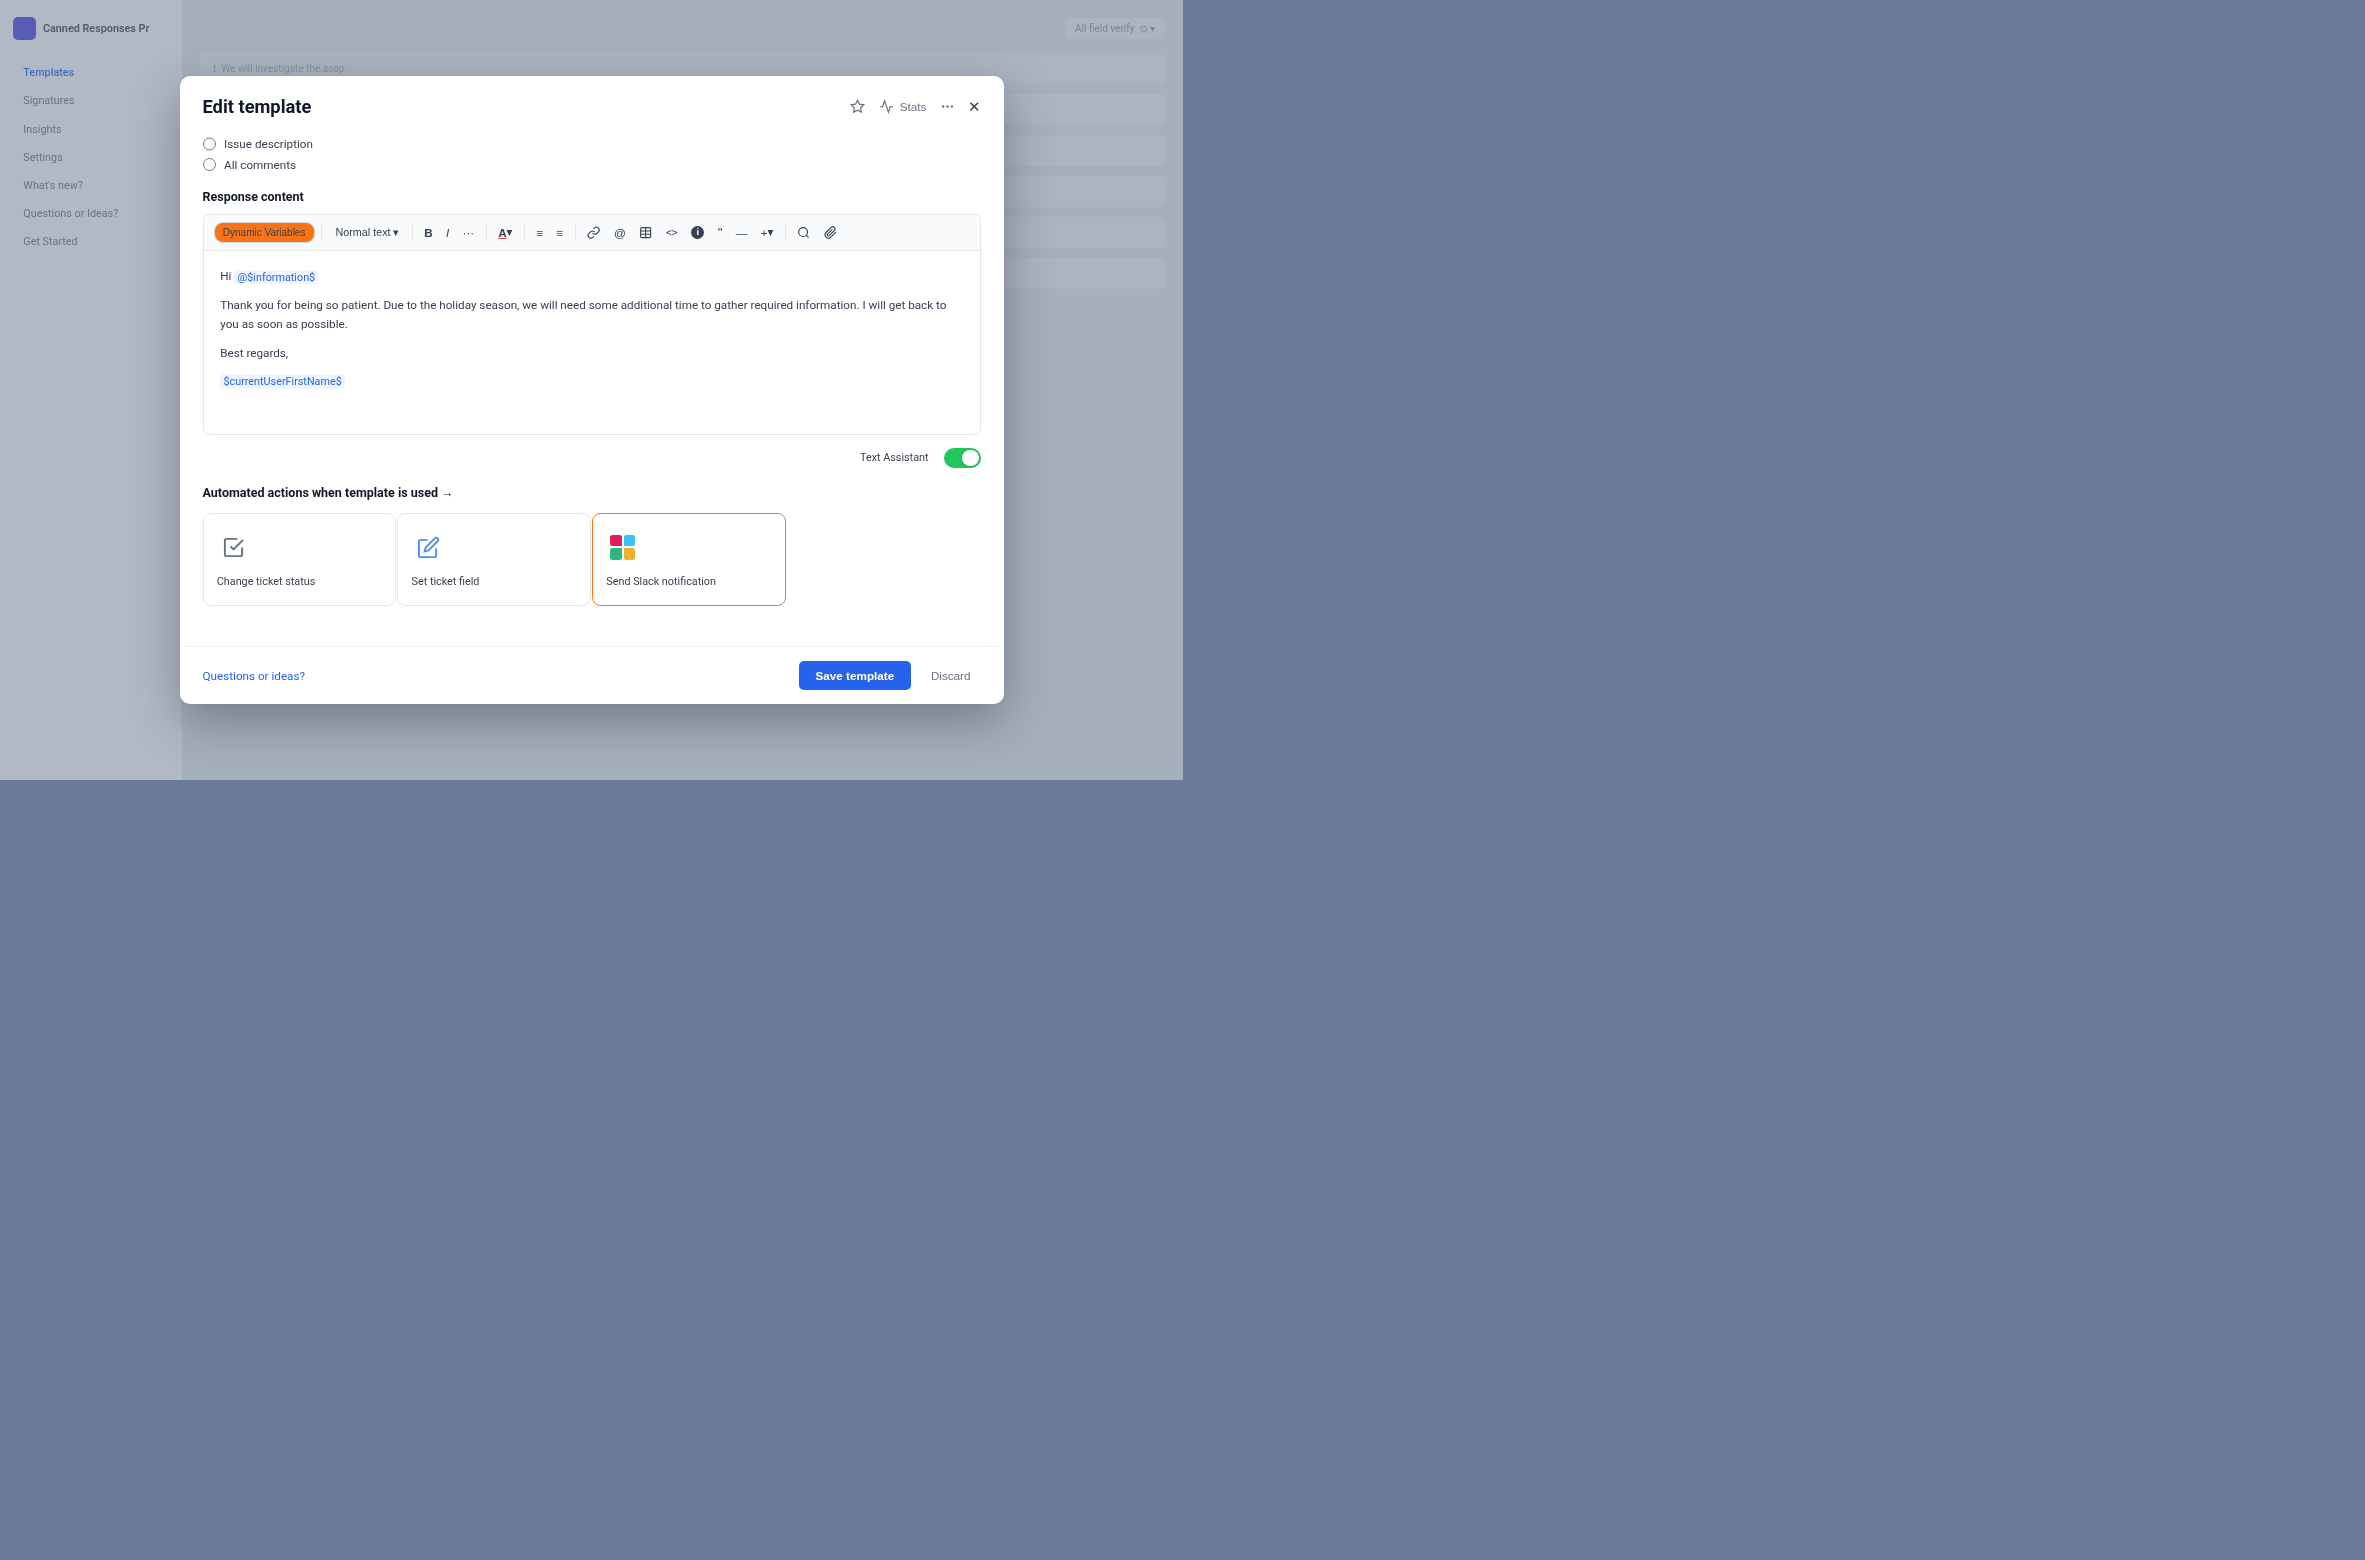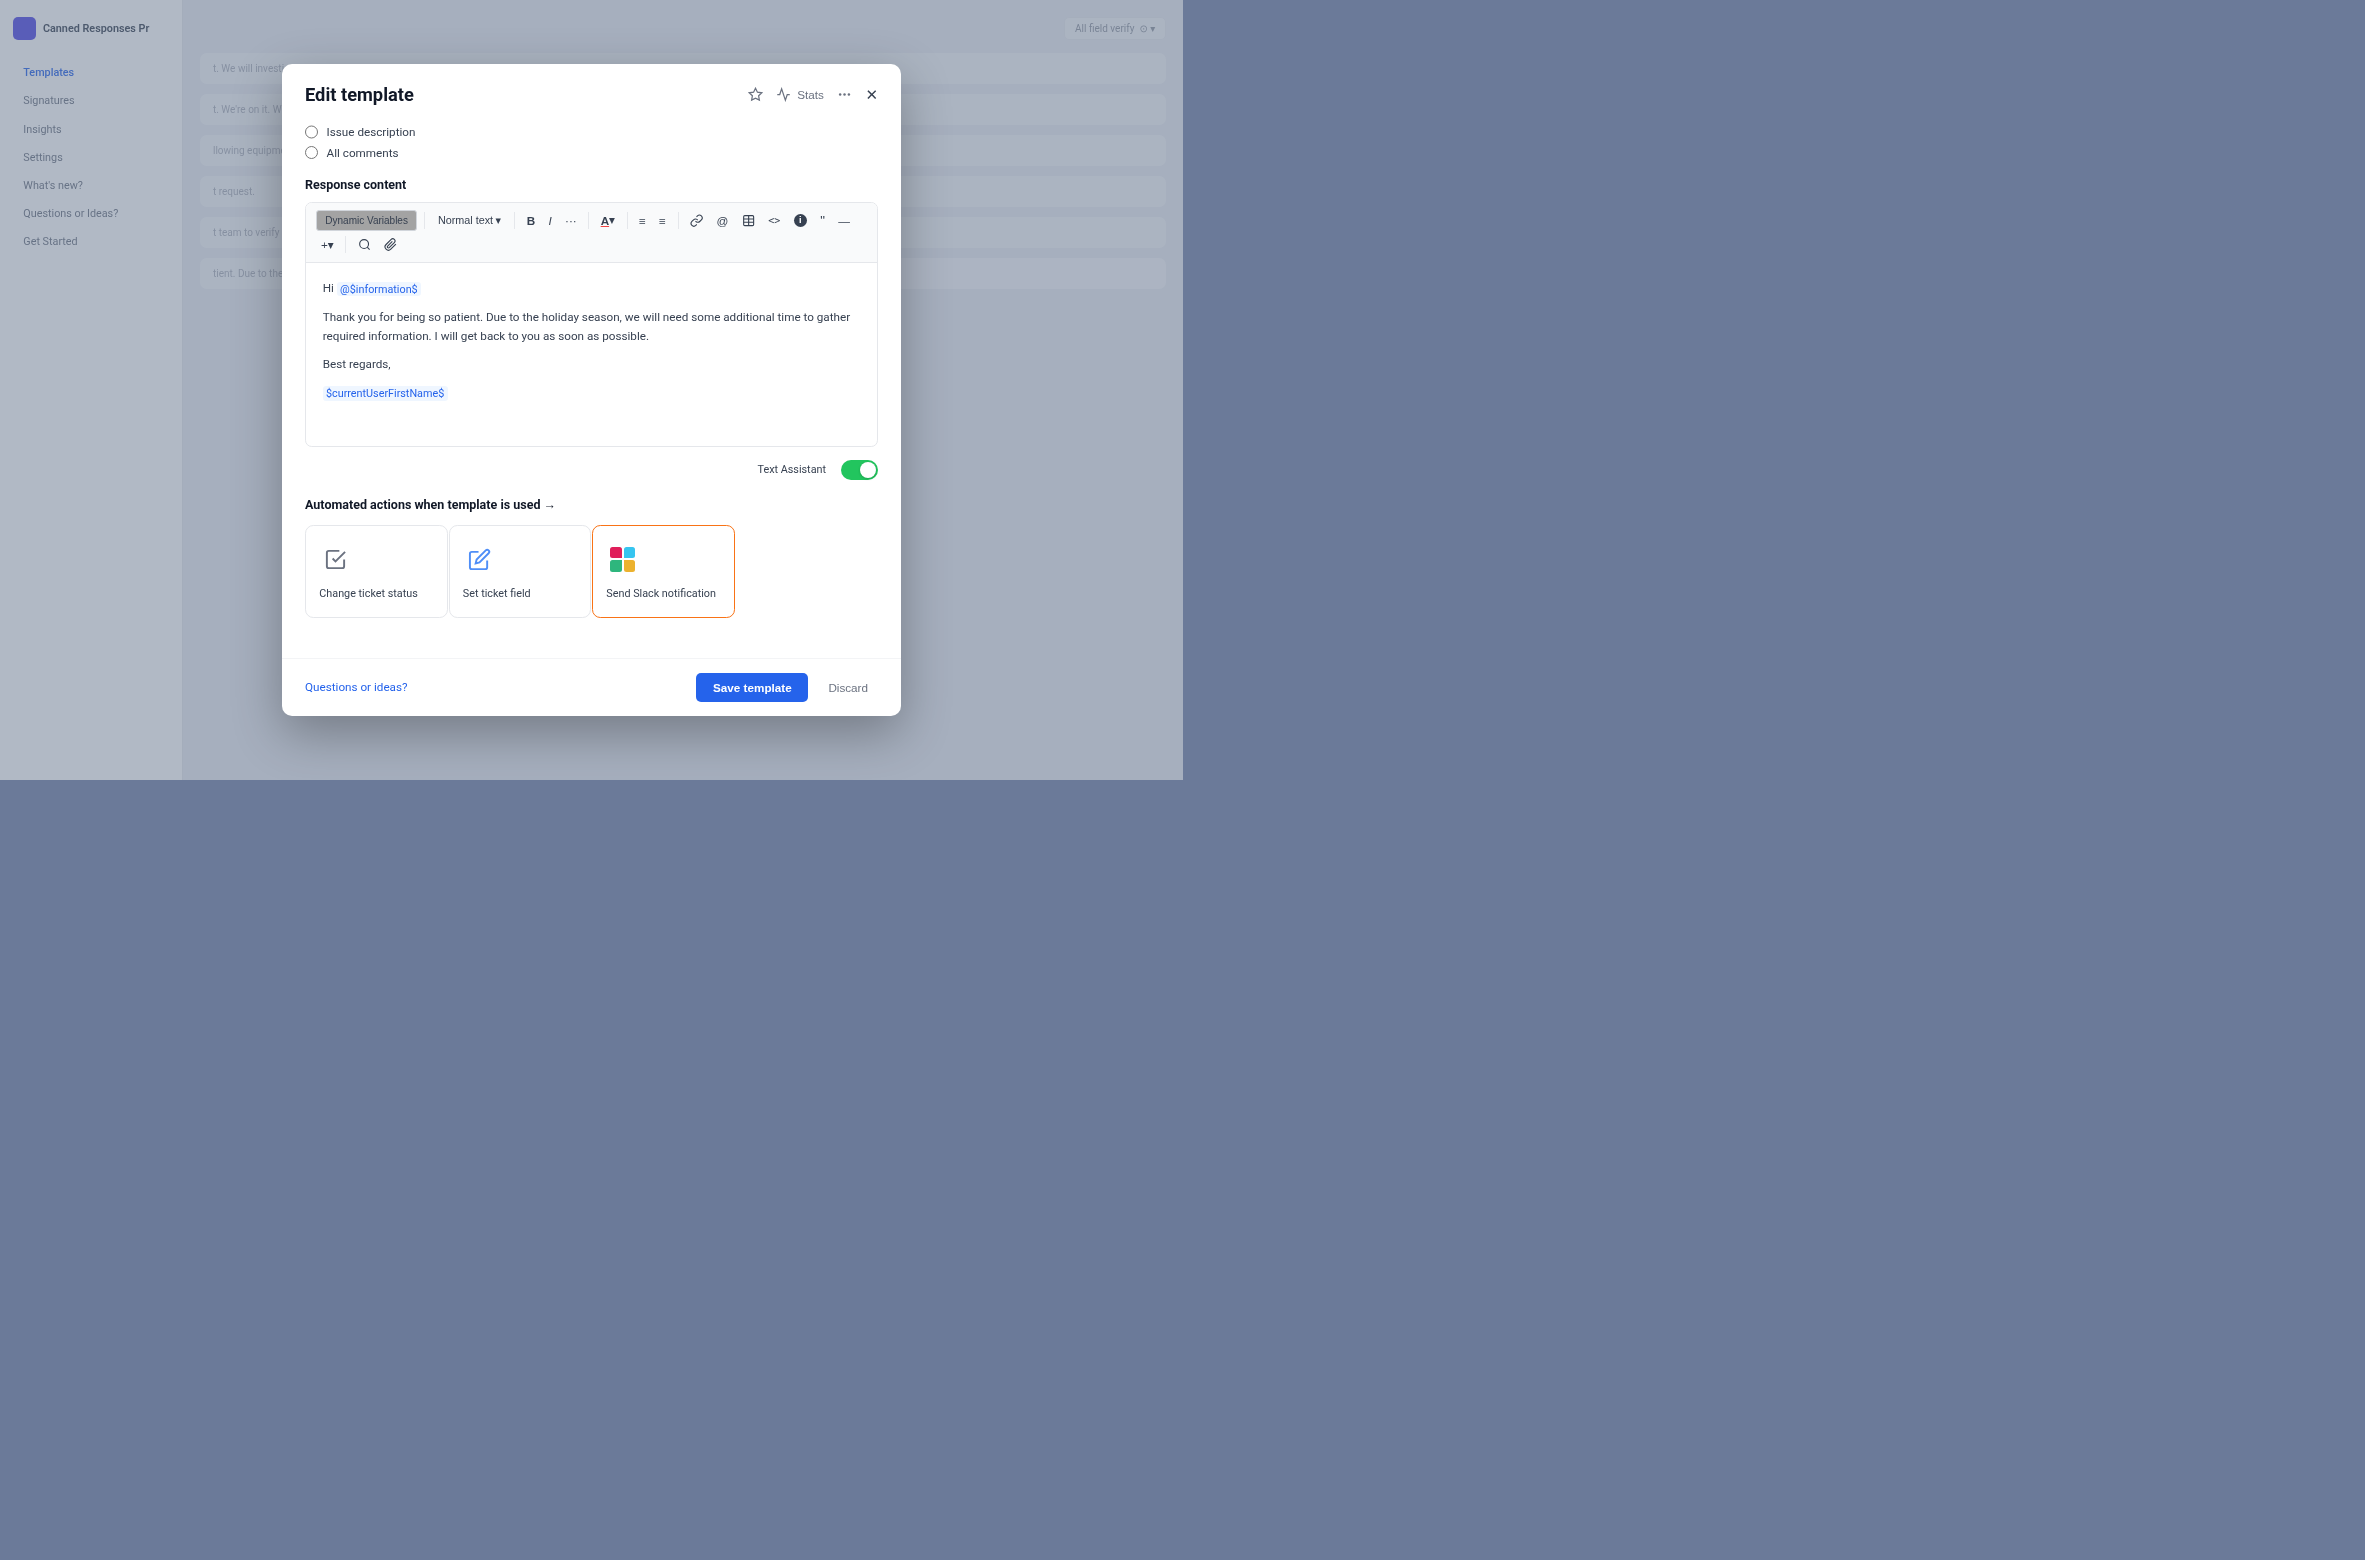--- a/index.html
+++ b/index.html
@@ -103,21 +103,21 @@
       display: flex;
       align-items: center;
       justify-content: center;
       z-index: 10;
     }
 
     
     .modal {
       background: #fff;
       border-radius: 10px;
-      width: 619px;
+      width: 824px;
       max-height: 733px;
       box-shadow: 0 16.7px 50px rgba(0,0,0,0.3);
       display: flex;
       flex-direction: column;
       overflow: hidden;
     }
 
     .modal-header {
       display: flex;
       align-items: center;
@@ -204,23 +204,23 @@
       display: flex;
       align-items: center;
       gap: 3.3px;
       padding: 6.7px 10px;
       border-bottom: 0.8px solid #e5e7eb;
       background: #f9fafb;
       flex-wrap: wrap;
     }
 
     .toolbar-btn-dynamic {
-      background: #a3a3a3;
+      background: #f97316;
       border: 0.8px solid #d1d5db;
-      border-radius: 3px;
+      border-radius: 9px;
       padding: 4.2px 8.3px;
       font-size: 10px;
       color: #374151;
       cursor: pointer;
       font-weight: 500;
       white-space: nowrap;
     }
 
     .toolbar-sep {
       width: 0.8px;

